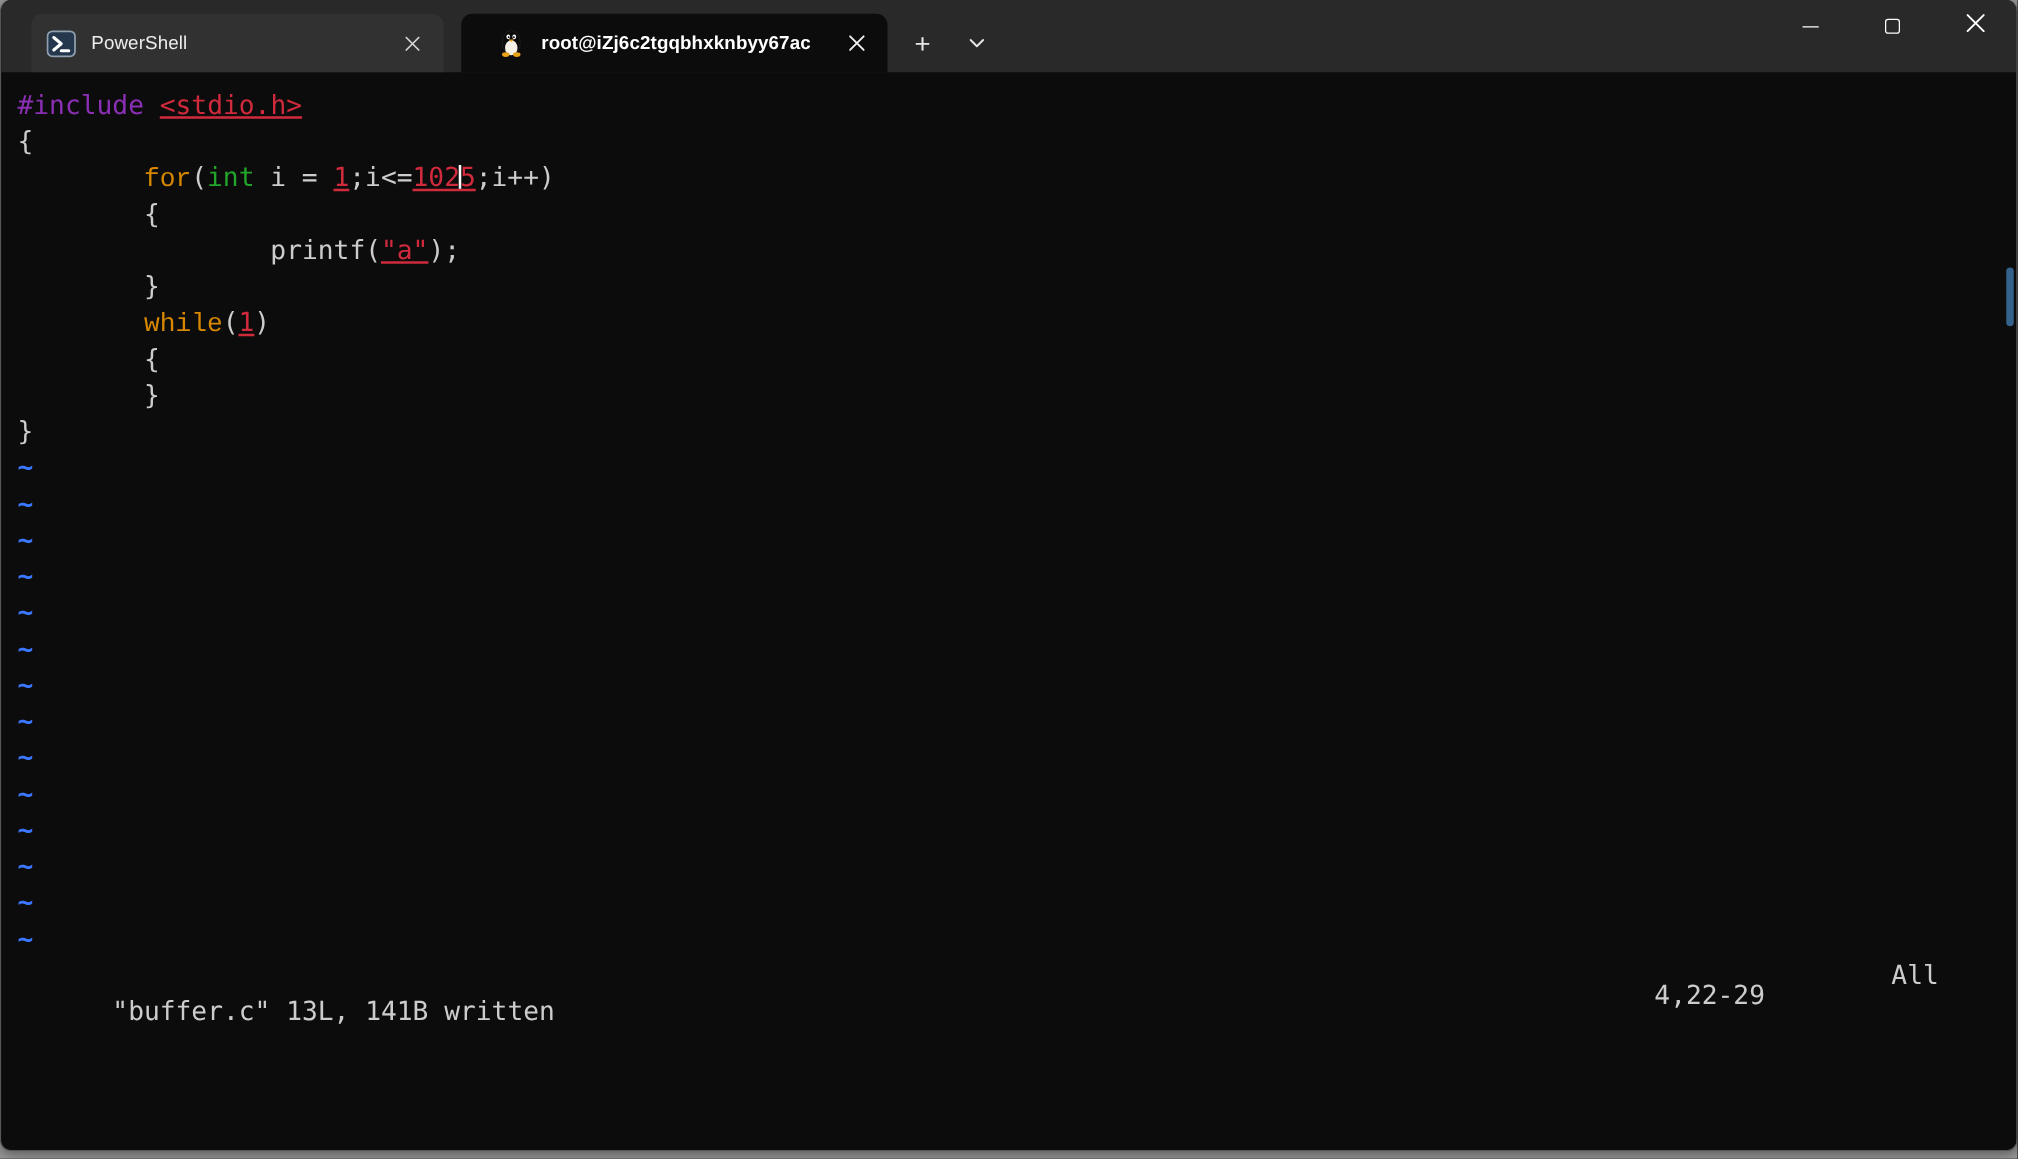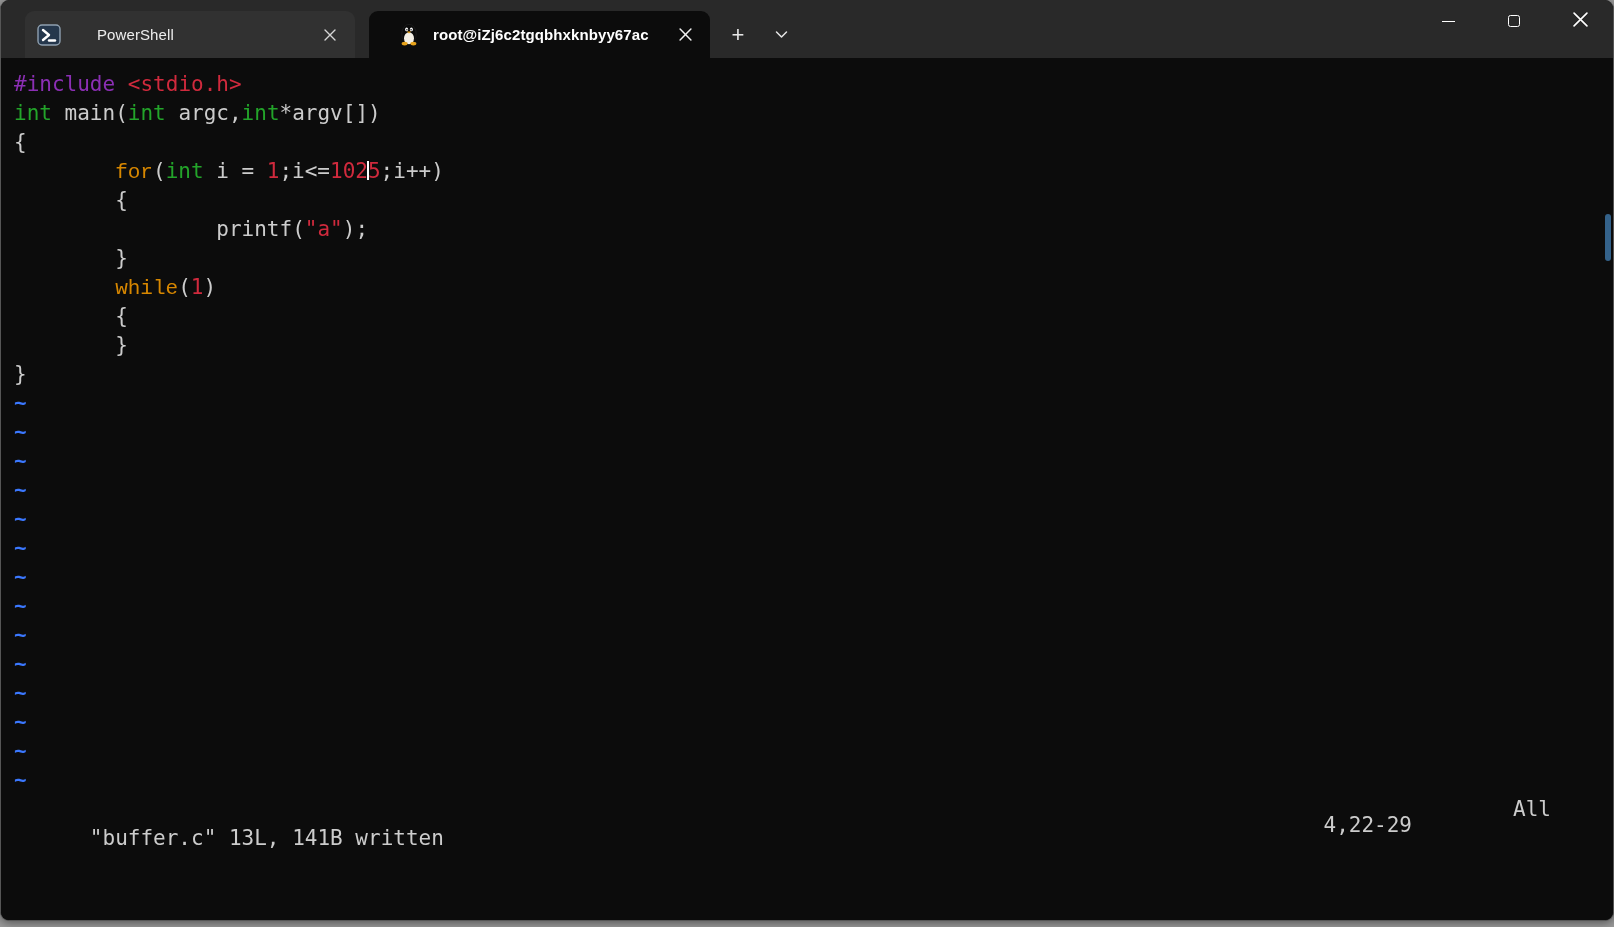--- a/index.html
+++ b/index.html
@@ -15,21 +15,21 @@
 
   
   .tabbar {
     position:relative; height:58px; background:var(--titlebar-bg);
     display:flex; align-items:flex-end;
   }
   .tab {
     display:flex; align-items:center; height:47px;
     border-radius:9px 9px 0 0; padding:0 10px 0 12px; cursor:default;
   }
-  .tab.inactive { width:330px; margin-left:24px; background:var(--tab-inactive-bg);gap:24px; }
+  .tab.inactive { width:330px; margin-left:24px; background:var(--tab-inactive-bg); }
   .tab.active   { width:341px; margin-left:14px; background:var(--term-bg);padding-left:28px; }
   .tab .tab-icon { width:24px; height:24px; margin-right:12px; flex:0 0 auto; display:flex; align-items:center; justify-content:center; }
   .tab .tab-title {
     flex:1 1 auto; overflow:hidden; white-space:nowrap;
     font-size:15px; color:#ededed; letter-spacing:.1px;
   }
   .tab.active .tab-title { font-weight:bold; color:#ffffff; }
   .tab .tab-close {
     flex:0 0 auto; width:30px; height:30px; margin-left:4px;
     display:flex; align-items:center; justify-content:center; border-radius:4px;
@@ -53,21 +53,21 @@
   .content {
     position:relative; height:862px; background:var(--term-bg);
     font-family:"DejaVu Sans Mono", monospace; font-size:21px; line-height:29px;
     color:var(--term-fg); padding:12px 0 0 13px; cursor:text;
   }
   .line { white-space:pre; height:29px; }
   .c-fg     { color:var(--term-fg); }
   .c-green  { color:var(--c-green); }
   .c-orange { color:var(--c-orange);font-family:Liberation Mono, monospace; }
   .c-purple { color:var(--c-purple); }
-  .c-red    { color:var(--c-red); }
+  .c-red    { color:var(--c-red);text-decoration:underline; }
   .c-blue   { color:var(--c-blue); font-weight:bold; }
   .cursor-before { position:relative; }
   .cursor-before::before {
     content:""; position:absolute; left:-1px; top:2px; bottom:3px; width:2px;
     background:#ffffff;
   }
 
   .statusline { position:relative; white-space:pre; height:29px; }
   .ruler   { position:absolute; right:201px; top:16px; }
   .scrollpos { position:absolute; right:62px; top:0;text-align:center; }
@@ -143,21 +143,20 @@
             <path d="M1 1 L13 13 M13 1 L1 13" stroke="#ffffff" stroke-width="1.5" stroke-linecap="round"></path>
           </svg>
         </span>
       </div>
     </div>
   </div>
 
   <div class="content">
     <div id="code">
         <div class="line"><span class="c-purple">#include</span><span class="c-fg"> </span><span class="c-red">&lt;stdio.h&gt;</span></div>
-        <div class="line"><span class="c-green">int</span><span class="c-fg"> main(</span><span class="c-green">int</span><span class="c-fg"> argc,</span><span class="c-green">int</span><span class="c-fg">*argv[])</span></div>
         <div class="line"><span class="c-fg">{</span></div>
         <div class="line"><span class="c-fg">        </span><span class="c-orange">for</span><span class="c-fg">(</span><span class="c-green">int</span><span class="c-fg"> i = </span><span class="c-red">1</span><span class="c-fg">;i&lt;=</span><span class="c-red">102</span><span class="c-red cursor-before">5</span><span class="c-fg">;i++)</span></div>
         <div class="line"><span class="c-fg">        {</span></div>
         <div class="line"><span class="c-fg">                printf(</span><span class="c-red">"a"</span><span class="c-fg">);</span></div>
         <div class="line"><span class="c-fg">        }</span></div>
         <div class="line"><span class="c-fg">        </span><span class="c-orange">while</span><span class="c-fg">(</span><span class="c-red">1</span><span class="c-fg">)</span></div>
         <div class="line"><span class="c-fg">        {</span></div>
         <div class="line"><span class="c-fg">        }</span></div>
         <div class="line"><span class="c-fg">}</span></div>
         <div class="line"><span class="c-blue">~</span></div>

